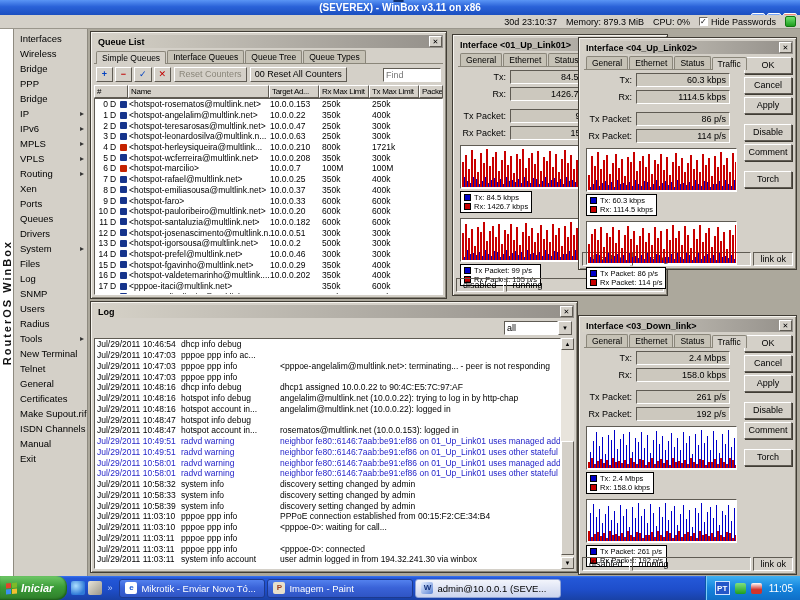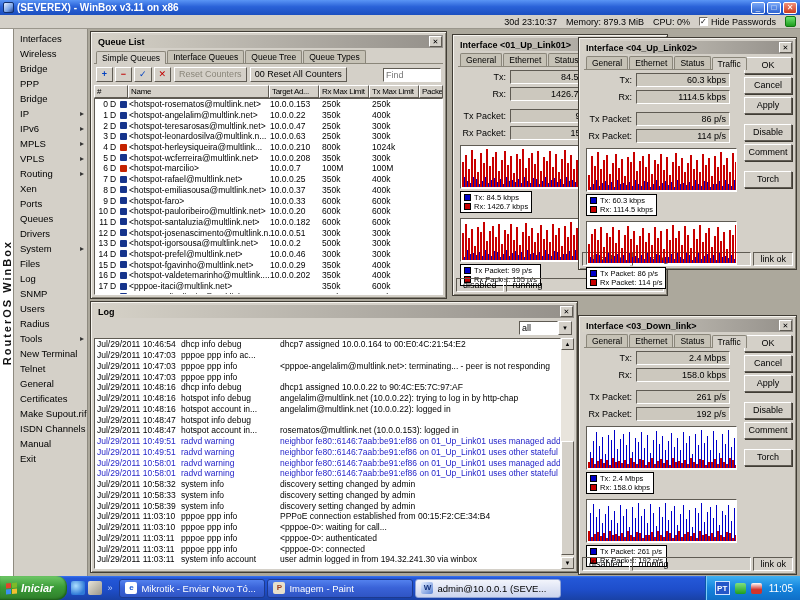--- a/index.html
+++ b/index.html
@@ -7,21 +7,21 @@
   #screen {
     position: relative; width: 800px; height: 600px; overflow: hidden;
     background: #d4d0c8;
     font-family: "Liberation Sans", "DejaVu Sans", sans-serif;
     font-size: 9px; color: #000; cursor: default;
   }
   
   #titlebar {
     position: absolute; left:0; top:0; width:800px; height:15px;
     background: linear-gradient(180deg,#5a95f5 0%,#2a62d8 45%,#1b4fc0 100%);
-    display:flex; align-items:center; padding:0 3px; color:#fff;
+    display:flex; align-items:center; padding:0 3px; color:#fff;flex-direction:column;
   }
   #titlebar .app-ico { width:11px; height:11px; margin-right:3px; border-radius:2px;
     background: linear-gradient(135deg,#e8f0ff,#7aa4e8 60%,#28448c); border:1px solid #12306e; }
   #titlebar .ttl { font-size:10px; font-weight:bold; white-space:nowrap; }
   #tb-btns { margin-left:auto; display:flex; gap:2px; }
   .wbtn { width:14px; height:12px; border:1px solid #fff; border-radius:2px;
     background: linear-gradient(180deg,#7aa8f8,#2f64d0); color:#fff; font-size:8px;
     line-height:10px; text-align:center; }
   .wbtn.close { background: linear-gradient(180deg,#f0907a,#ce3a1e); }
   
@@ -83,21 +83,21 @@
   .qc-f { width:10px; text-align:center; flex:none; }
   .qc-icon { width:11px; flex:none; display:flex; justify-content:center; }
   .qicon { width:7px; height:7px; border-radius:1px; display:block; }
   .qc-name { flex:1; overflow:hidden; min-width:0; }
   .qc-t { width:50px; flex:none; overflow:hidden; }
   .qc-rx,.qc-tx { width:50px; flex:none; padding-left:2px; }
   .qc-p { width:22px; flex:none; }
   
   .log-toolbar { display:flex; align-items:center; padding:3px 2px; flex:none; gap:3px; }
   .combo { margin-left:auto; display:flex; }
-  .combo-val { width:39px; height:14px; background:#fff; border:1px solid;
+  .combo-val { width:54px; height:14px; background:#fff; border:1px solid;
     border-color:#5f5b53 #fff #fff #5f5b53; font-size:9px; padding:0 2px; line-height:12px; }
   .combo-btn { width:14px; height:14px; background:#d4d0c8; border:1px solid;
     border-color:#fff #5f5b53 #5f5b53 #fff; font-size:7px; text-align:center; line-height:12px; }
   .log-wrap { flex:1; display:flex; min-height:0; }
   .log-rows { flex:1; background:#fff; border:1px solid; border-color:#5f5b53 #fff #fff #5f5b53; overflow:hidden; min-width:0; }
   .log-row { display:flex; height:10.75px; align-items:center; font-size:8.5px; white-space:nowrap; }
   .log-row.blue { color:#2424c8; }
   .lc-time { width:86px; flex:none; padding-left:2px; overflow:hidden; }
   .lc-topics { width:99px; flex:none; overflow:hidden; }
   .lc-msg { flex:1; overflow:hidden; min-width:0; }
@@ -381,21 +381,21 @@
           </div>
           <div class="q-row">
             <span class="qc-n">4</span>
             <span class="qc-f">D</span>
             <span class="qc-icon">
               <i class="qicon" style="background: rgb(196, 34, 0);"></i>
             </span>
             <span class="qc-name">&lt;hotspot-herleysiqueira@multlink...</span>
             <span class="qc-t">10.0.0.210</span>
             <span class="qc-rx">800k</span>
-            <span class="qc-tx">1024k</span>
+            <span class="qc-tx">1721k</span>
             <span class="qc-p"></span>
           </div>
           <div class="q-row">
             <span class="qc-n">5</span>
             <span class="qc-f">D</span>
             <span class="qc-icon">
               <i class="qicon" style="background: rgb(22, 52, 140);"></i>
             </span>
             <span class="qc-name">&lt;hotspot-wcferreira@multlink.net&gt;</span>
             <span class="qc-t">10.0.0.208</span>
@@ -571,21 +571,20 @@
         <span class="combo">
           <span class="combo-val">all</span>
           <span class="combo-btn">▾</span>
         </span>
       </div>
       <div class="log-wrap">
         <div class="log-rows" id="log-rows">
             <div class="log-row">
               <span class="lc-time">Jul/29/2011 10:46:54</span>
               <span class="lc-topics">dhcp info debug</span>
-              <span class="lc-msg">dhcp7 assigned 10.0.0.164 to 00:E0:4C:21:54:E2</span>
             </div>
             <div class="log-row">
               <span class="lc-time">Jul/29/2011 10:47:03</span>
               <span class="lc-topics">pppoe ppp info ac...</span>
             </div>
             <div class="log-row">
               <span class="lc-time">Jul/29/2011 10:47:03</span>
               <span class="lc-topics">pppoe ppp info</span>
               <span class="lc-msg">&lt;pppoe-angelalim@multlink.net&gt;: terminating... - peer is not responding</span>
             </div>
@@ -658,21 +657,20 @@
               <span class="lc-msg">PPPoE connection established from 00:15:F2:CE:34:B4</span>
             </div>
             <div class="log-row">
               <span class="lc-time">Jul/29/2011 11:03:10</span>
               <span class="lc-topics">pppoe ppp info</span>
               <span class="lc-msg">&lt;pppoe-0&gt;: waiting for call...</span>
             </div>
             <div class="log-row">
               <span class="lc-time">Jul/29/2011 11:03:11</span>
               <span class="lc-topics">pppoe ppp info</span>
-              <span class="lc-msg">&lt;pppoe-0&gt;: authenticated</span>
             </div>
             <div class="log-row">
               <span class="lc-time">Jul/29/2011 11:03:11</span>
               <span class="lc-topics">pppoe ppp info</span>
               <span class="lc-msg">&lt;pppoe-0&gt;: connected</span>
             </div>
             <div class="log-row">
               <span class="lc-time">Jul/29/2011 11:03:11</span>
               <span class="lc-topics">system info account</span>
               <span class="lc-msg">user admin logged in from 194.32.241.30 via winbox</span>

